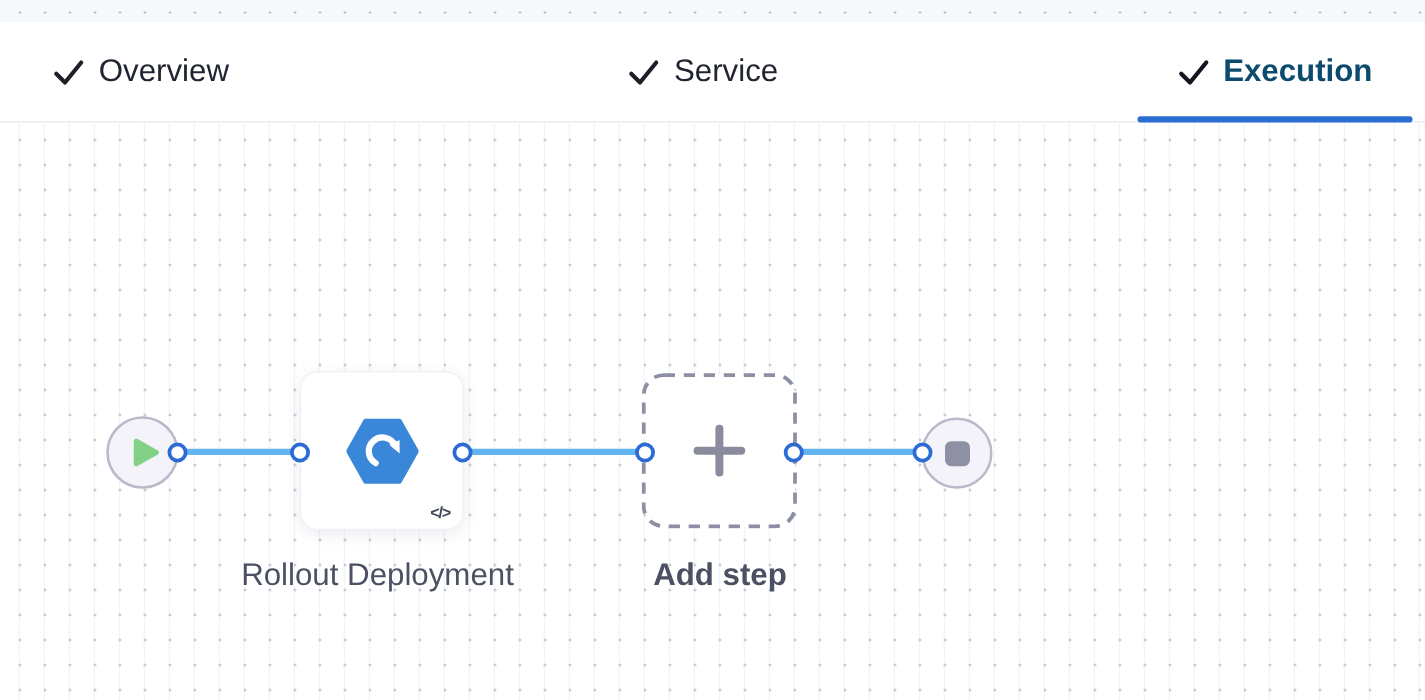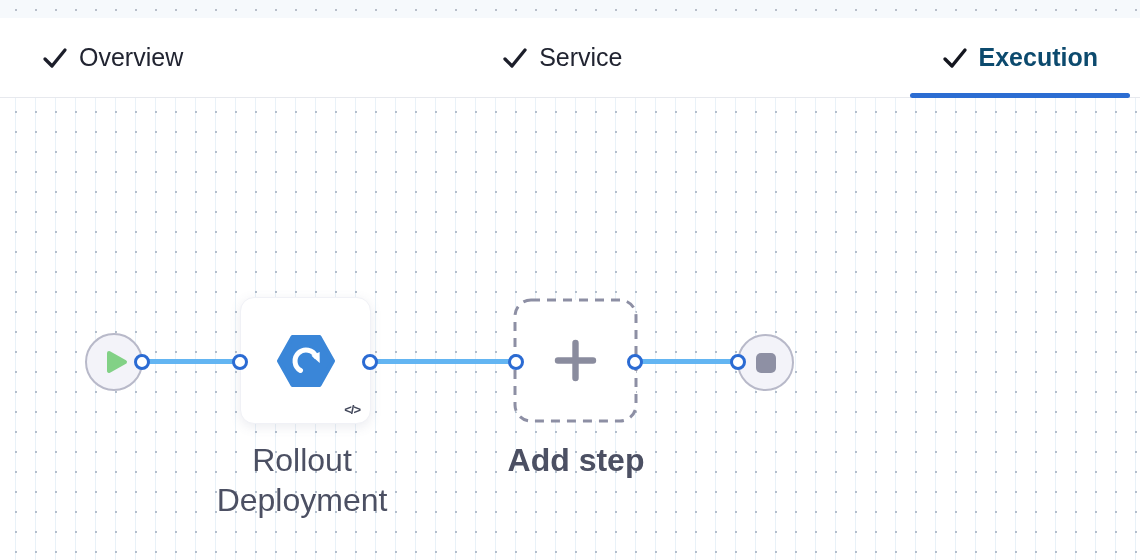--- a/index.html
+++ b/index.html
@@ -71,21 +71,21 @@
   .code-badge {
     position:absolute; right:10px; bottom:6px;
     font-size:13px; font-weight:700; color:#42475a; letter-spacing:-1px;
   }
   .add-step {
     position:absolute; left:513px; top:200px; width:125px; height:125px;
     z-index:2; cursor:pointer;
   }
   .node-label {
     position:absolute; width:220px; text-align:center;
-    font-size:32px; line-height:40px; color:#4c5063; z-index:2;
+    font-size:25px; line-height:40px; color:#4c5063; z-index:2;
   }
   .label-rollout { left:192px; top:342px; }
   .label-addstep { left:466px; top:342px;font-weight:bold; }
   .stop-square { width:20px; height:20px; border-radius:5px; background:#8e90a4; }
 </style>
 </head>
 <body>
 
 <div class="stage">
 

